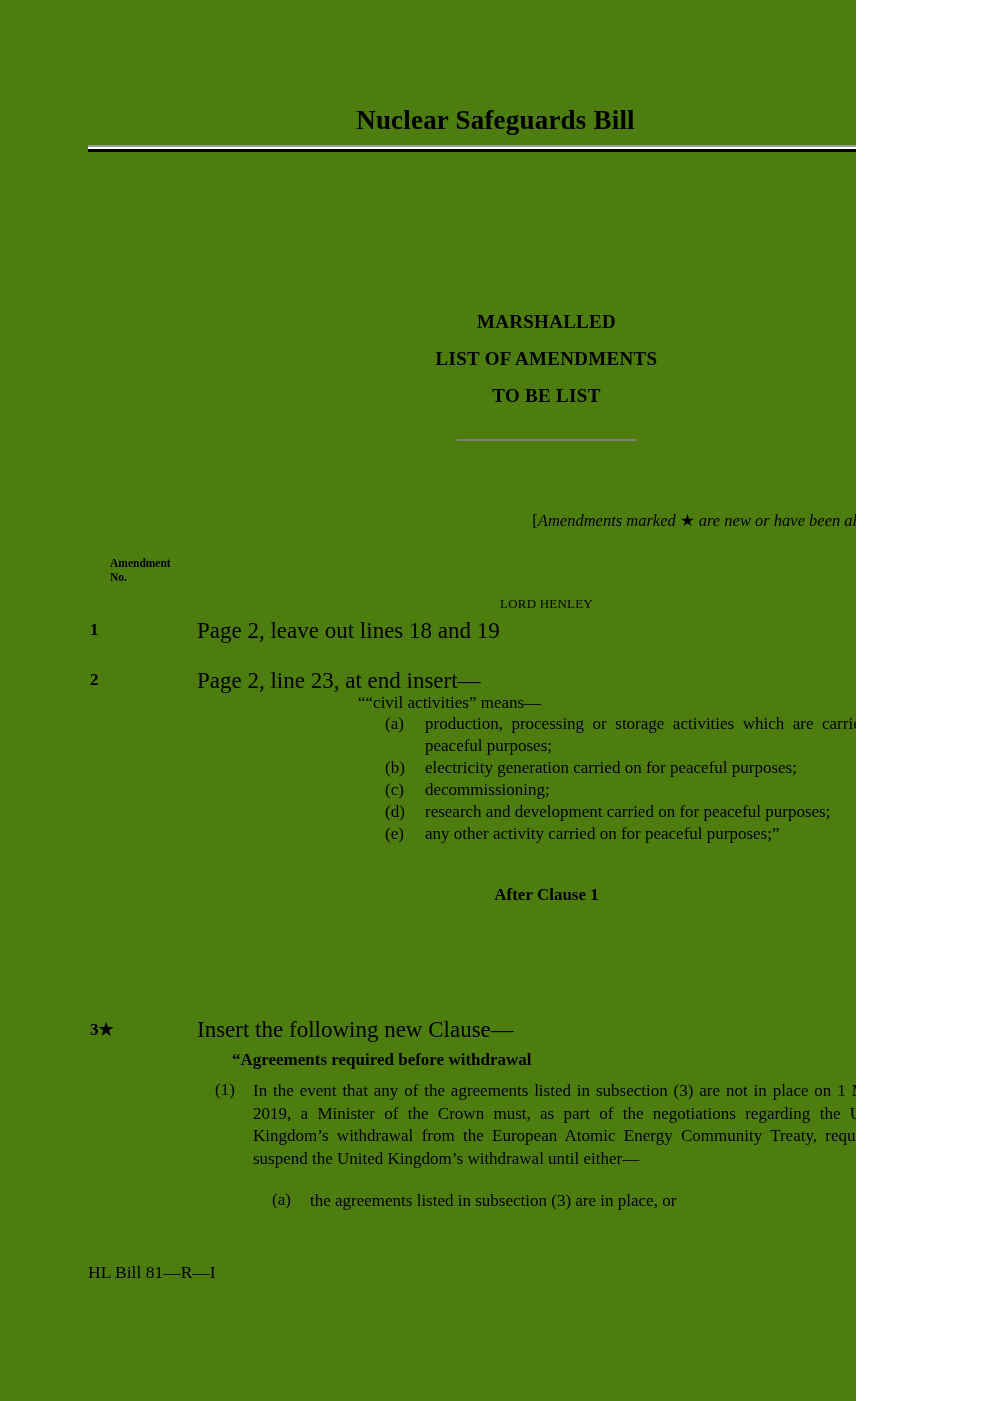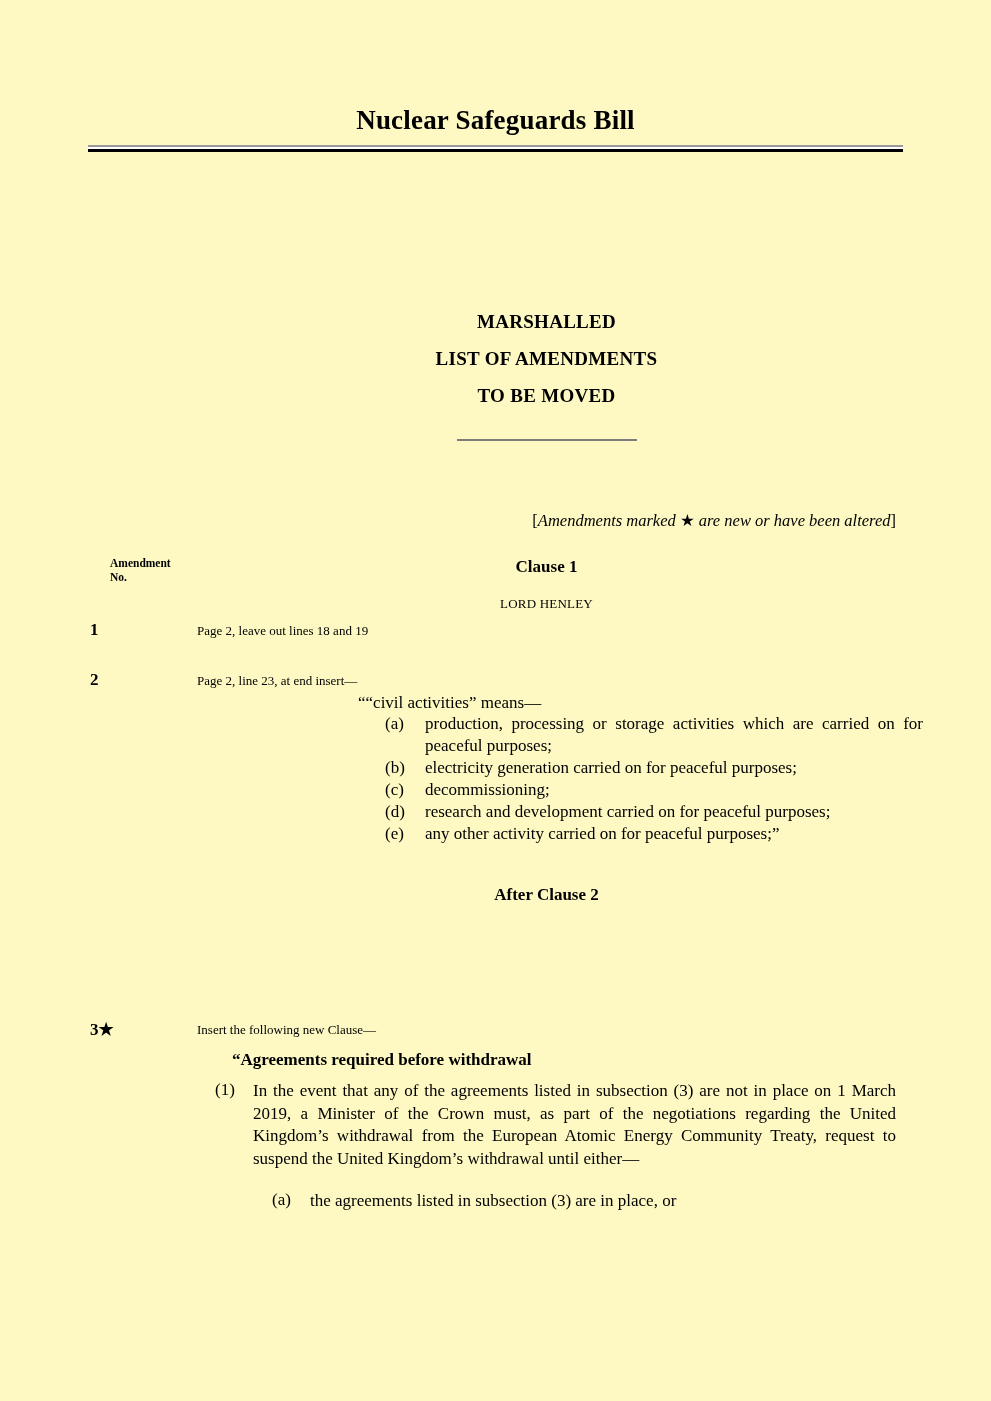--- a/index.html
+++ b/index.html
@@ -6,23 +6,23 @@
     margin: 0;
     padding: 0;
     background: #ffffff;
   }
   body {
     font-family: "Liberation Serif", "DejaVu Serif", serif;
     color: #000000;
   }
   .page {
     position: relative;
-    width: 991px;
+    width: 856px;
     height: 1401px;
-    background: #fef9c3;
+    background: #4d7c0f;
     overflow: hidden;
   }
 
   
   .doc-title {
     position: absolute;
     left: 88px;
     top: 105px;
     width: 815px;
     text-align: center;
@@ -101,21 +101,21 @@
   .row .num {
     position: absolute;
     left: 0;
     top: 0;
     width: 95px;
     font-size: 17px;
     font-weight: bold;
   }
   .row .body {
     margin-left: 107px;
-    font-size: 13px;
+    font-size: 23px;
   }
 
   .heading-center {
     position: absolute;
     left: 197px;
     width: 699px;
     text-align: center;
   }
   .heading-bold {
     font-size: 17px;
@@ -223,34 +223,33 @@
   <div class="doc-title">Nuclear Safeguards Bill</div>
   <div class="header-rules">
     <div class="rule-thin"></div>
     <div class="rule-gap"></div>
     <div class="rule-thick"></div>
   </div>
 
   <div class="center-block">
     <div class="center-line">MARSHALLED</div>
     <div class="center-line">LIST OF AMENDMENTS</div>
-    <div class="center-line">TO BE MOVED</div>
+    <div class="center-line">TO BE LIST</div>
     <div class="short-rule"></div>
   </div>
 
   <div class="star-note">
     <span class="brk">[</span><i>Amendments marked </i><span>★</span><i> are new or have been altered</i><span class="brk">]</span>
   </div>
 
   <div class="amend-no-label">
     <div>Amendment</div>
     <div>No.</div>
   </div>
 
-  <div class="heading-center heading-bold" style="top:557px;">Clause 1</div>
   <div class="heading-center lord-name" style="top:593px;">LORD HENLEY</div>
 
   <div class="row" style="top:620px;">
     <div class="num">1</div>
     <div class="body plain-line">Page 2, leave out lines 18 and 19</div>
   </div>
 
   <div class="row" style="top:670px;">
     <div class="num">2</div>
     <div class="body plain-line">Page 2, line 23, at end insert—</div>
@@ -274,33 +273,37 @@
     <div class="li">
       <span class="mk">(d)</span>
       <span>research and development carried on for peaceful purposes;</span>
     </div>
     <div class="li">
       <span class="mk">(e)</span>
       <span>any other activity carried on for peaceful purposes;”</span>
     </div>
   </div>
 
-  <div class="heading-center heading-bold" style="top:885px;">After Clause 2</div>
+  <div class="heading-center heading-bold" style="top:885px;">After Clause 1</div>
 
   <div class="row" style="top:1019px;">
     <div class="num"><span>3</span><span>★</span></div>
     <div class="body plain-line">Insert the following new Clause—</div>
   </div>
 
   <div class="clause-title" style="top:1050px;">“Agreements required before withdrawal</div>
 
   <div class="subsec" style="top:1080px;">
     <span class="mk">(1)</span>
     <div class="tx">In the event that any of the agreements listed in subsection (3) are not in place on 1 March 2019, a Minister of the Crown must, as part of the negotiations regarding the United Kingdom’s withdrawal from the European Atomic Energy Community Treaty, request to suspend the United Kingdom’s withdrawal until either—</div>
   </div>
 
   <div class="subitem" style="top:1190px;">
     <span class="mk">(a)</span>
     <div class="tx">the agreements listed in subsection (3) are in place, or</div>
   </div>
 
+  <div class="footer">
+    <span class="left">HL Bill 81—R—I</span>
+    <span class="right">57/1</span>
+  </div>
 
 </div>
 
 </body></html>

